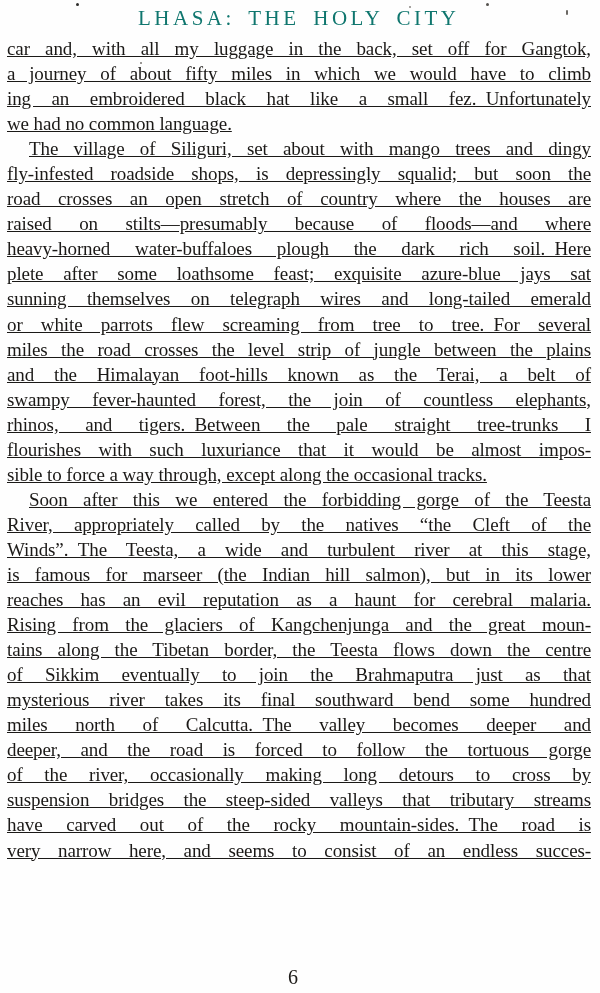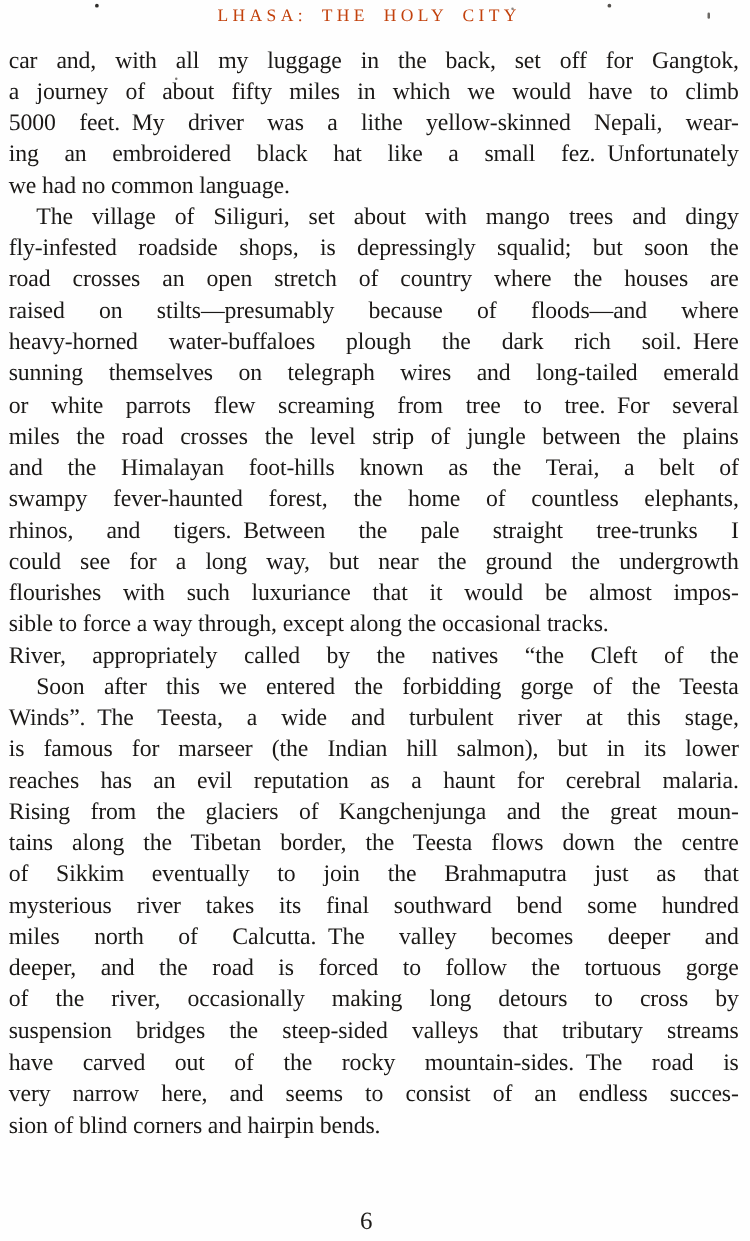--- a/index.html
+++ b/index.html
@@ -13,32 +13,32 @@
     height: 993px;
     background: #fefefe;
     color: #1b1917;
     font-family: "Liberation Serif", "DejaVu Serif", serif;
     overflow: hidden;
   }
   .running-head {
     position: absolute;
     left: 138px;
     top: 6px;
-    font-size: 14px;
+    font-size: 21px;
     letter-spacing: 3.5px;
     word-spacing: 5px;
     white-space: nowrap;
-    color: #c2410c;
-    margin-left: 36px;
+    color: #0f766e;
   }
   .text-block {
     position: absolute;
     left: 7px;
     top: 36px;
     width: 584px;
+    text-decoration: underline;
   }
   .line {
     height: 25.05px;
     line-height: 25.05px;
     font-size: 19px;
     letter-spacing: -0.1px;
     text-align: justify;
     text-align-last: justify;
     white-space: nowrap;
     overflow: visible;
@@ -73,53 +73,51 @@
 </style>
 </head>
 <body>
 
 <div class="book-page">
   <div class="running-head">LHASA: THE HOLY CITY</div>
 
   <div class="text-block">
       <div class="line">car and, with all my luggage in the back, set off for Gangtok,</div>
       <div class="line">a journey of about fifty miles in which we would have to climb</div>
-      <div class="line">5000 feet. My driver was a lithe yellow-skinned Nepali, wear-</div>
       <div class="line">ing an embroidered black hat like a small fez. Unfortunately</div>
       <div class="line lastline">we had no common language.</div>
       <div class="line indent">The village of Siliguri, set about with mango trees and dingy</div>
       <div class="line">fly-infested roadside shops, is depressingly squalid; but soon the</div>
       <div class="line">road crosses an open stretch of country where the houses are</div>
       <div class="line">raised on stilts—presumably because of floods—and where</div>
       <div class="line">heavy-horned water-buffaloes plough the dark rich soil. Here</div>
+      <div class="line">plete after some loathsome feast; exquisite azure-blue jays sat</div>
       <div class="line">sunning themselves on telegraph wires and long-tailed emerald</div>
       <div class="line">or white parrots flew screaming from tree to tree. For several</div>
       <div class="line">miles the road crosses the level strip of jungle between the plains</div>
       <div class="line">and the Himalayan foot-hills known as the Terai, a belt of</div>
-      <div class="line">swampy fever-haunted forest, the home of countless elephants,</div>
+      <div class="line">swampy fever-haunted forest, the join of countless elephants,</div>
       <div class="line">rhinos, and tigers. Between the pale straight tree-trunks I</div>
-      <div class="line">could see for a long way, but near the ground the undergrowth</div>
       <div class="line">flourishes with such luxuriance that it would be almost impos-</div>
       <div class="line lastline">sible to force a way through, except along the occasional tracks.</div>
+      <div class="line indent">Soon after this we entered the forbidding gorge of the Teesta</div>
       <div class="line">River, appropriately called by the natives “the Cleft of the</div>
-      <div class="line indent">Soon after this we entered the forbidding gorge of the Teesta</div>
       <div class="line">Winds”. The Teesta, a wide and turbulent river at this stage,</div>
       <div class="line">is famous for marseer (the Indian hill salmon), but in its lower</div>
       <div class="line">reaches has an evil reputation as a haunt for cerebral malaria.</div>
       <div class="line">Rising from the glaciers of Kangchenjunga and the great moun-</div>
       <div class="line">tains along the Tibetan border, the Teesta flows down the centre</div>
       <div class="line">of Sikkim eventually to join the Brahmaputra just as that</div>
       <div class="line">mysterious river takes its final southward bend some hundred</div>
       <div class="line">miles north of Calcutta. The valley becomes deeper and</div>
       <div class="line">deeper, and the road is forced to follow the tortuous gorge</div>
       <div class="line">of the river, occasionally making long detours to cross by</div>
       <div class="line">suspension bridges the steep-sided valleys that tributary streams</div>
       <div class="line">have carved out of the rocky mountain-sides. The road is</div>
       <div class="line">very narrow here, and seems to consist of an endless succes-</div>
-      <div class="line lastline">sion of blind corners and hairpin bends.</div>
     </div>
 
   <div class="folio">6</div>
 
   <div class="ink-speck spk1"></div>
   <div class="ink-speck spk2"></div>
   <div class="ink-speck spk3"></div>
   <div class="ink-speck spk4"></div>
   <div class="ink-speck spk5"></div>
 </div>

